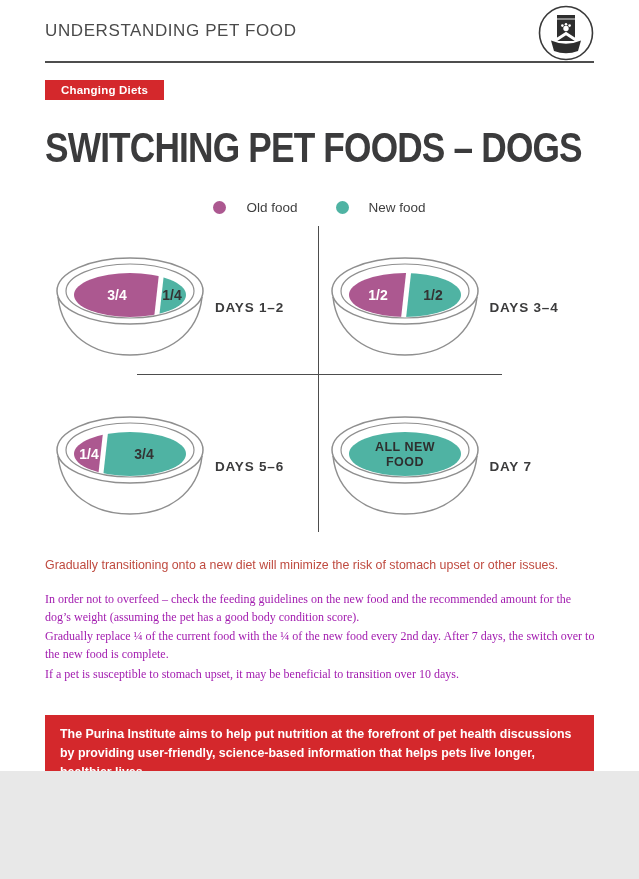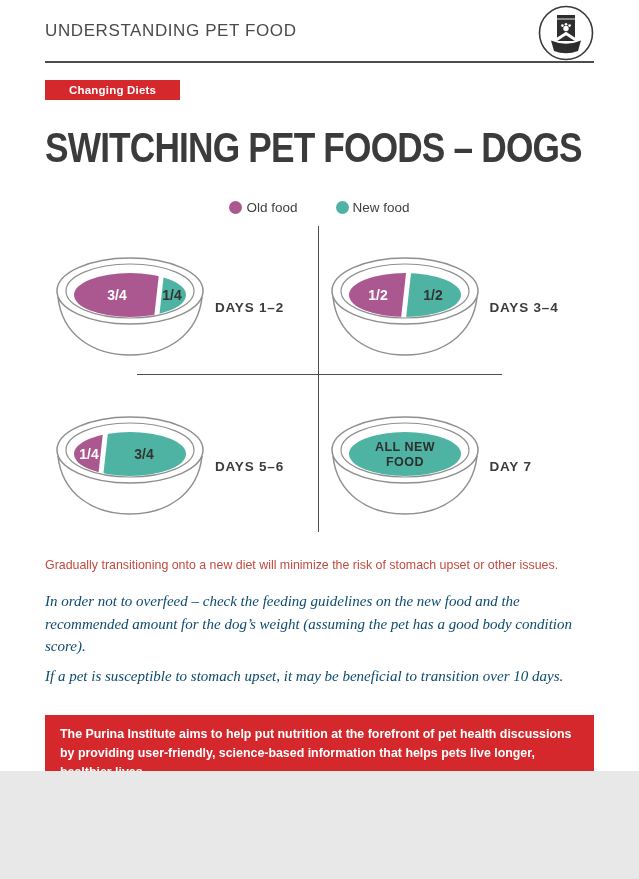--- a/index.html
+++ b/index.html
@@ -7,52 +7,52 @@
         font-family:"Liberation Sans",sans-serif;overflow:hidden;}
 
   
   .hdr-title{position:absolute;left:45px;top:21px;font-size:17px;letter-spacing:.6px;
              color:#4a4a4a;font-weight:400;}
   .hdr-icon{position:absolute;left:536px;top:3px;}
   .hdr-rule{position:absolute;left:45px;top:61px;width:549px;height:2px;background:#4d4d4d;}
 
   
   .badge{position:absolute;left:45px;top:80px;background:var(--brand-red);color:#fff;
-         font-size:11.5px;font-weight:700;padding:4px 24px 4px;letter-spacing:.2px;}
+         font-size:11.5px;font-weight:700;padding:4px 16px 4px;letter-spacing:.2px;}
 
   
   .main-title{position:absolute;left:45px;top:124px;font-size:42px;font-weight:700;
               color:#3b3b3c;letter-spacing:-1px;white-space:nowrap;
               transform:scaleX(.84);transform-origin:left;}
 
   
   .legend{position:absolute;left:45px;top:200px;width:549px;display:flex;
           justify-content:center;gap:38px;}
-  .legend-item{display:flex;align-items:center;gap:4px;}
+  .legend-item{display:flex;align-items:center;gap:20px;}
   .legend-dot{width:13px;height:13px;border-radius:50%;display:inline-block;}
   .legend-label{font-size:13.5px;color:#3f3f3f;}
 
   
   .bowls-grid{position:absolute;left:45px;top:226px;width:549px;height:306px;
               display:grid;grid-template-columns:1fr 1fr;grid-template-rows:148px 158px;}
   .vdiv{position:absolute;left:273px;top:0;width:1px;height:306px;background:#4d4d4d;}
   .hdiv{position:absolute;left:92px;top:148px;width:365px;height:1px;background:#4d4d4d;}
   .bowl-cell{display:flex;align-items:center;}
   .bowl-cell.row1{padding-top:10px;}
   .bowl-cell.row2{padding-top:22px;}
   .bowl-label{margin-top:4px;font-size:13.5px;font-weight:700;color:#3b3b3c;letter-spacing:.8px;}
   .frac{font-family:"Liberation Sans",sans-serif;font-size:14px;font-weight:700;text-anchor:middle;}
   .allnew{font-family:"Liberation Sans",sans-serif;font-size:12.5px;font-weight:700;
           text-anchor:middle;fill:#2e2e2e;letter-spacing:.5px;}
 
   
   .lead{position:absolute;left:45px;top:558px;width:560px;font-size:12.4px;
         color:var(--lead-red);white-space:nowrap;}
   .para{position:absolute;left:45px;width:552px;font-family:"Liberation Serif",serif;
-        font-size:15px;line-height:1.5;color:#0c4a6e;font-style:italic;}
+        font-size:12px;line-height:1.5;color:#a21caf;}
   .para.p1{top:590px;}
   .para.p2{top:627px;}
   .para.p3{top:665px;}
 
   
   .callout{position:absolute;left:45px;top:715px;width:549px;box-sizing:border-box;
            background:var(--brand-red);color:#fff;font-size:12.4px;font-weight:700;
            line-height:1.55;padding:10px 15px;}
 
   
@@ -173,20 +173,21 @@
           <text class="allnew" x="85" y="41">ALL NEW</text>
           <text class="allnew" x="85" y="56">FOOD</text>
         </svg>
         <div class="bowl-label">DAY 7</div>
       </div>
   </div>
 
   <div class="lead">Gradually transitioning onto a new diet will minimize the risk of stomach upset or other issues.</div>
 
   <div class="para p1">In order not to overfeed – check the feeding guidelines on the new food and the recommended amount for the dog’s weight (assuming the pet has a good body condition score).</div>
+  <div class="para p2">Gradually replace ¼ of the current food with the ¼ of the new food every 2nd day. After 7 days, the switch over to the new food is complete.</div>
   <div class="para p3">If a pet is susceptible to stomach upset, it may be beneficial to transition over 10 days.</div>
 
   <div class="callout">The Purina Institute aims to help put nutrition at the forefront of pet health discussions by providing user-friendly, science-based information that helps pets live longer, healthier lives.</div>
 
   <div class="logo">
     <div class="logo-row">
       <span>
         <svg width="21" height="21" viewBox="0 0 20 20">
           <rect x="0" y="0" width="20" height="20" fill="#ffffff" stroke="#aaaaaa" stroke-width="0.6"></rect>
           <rect x="0" y="0" width="5" height="5" fill="#D4282C"></rect>

